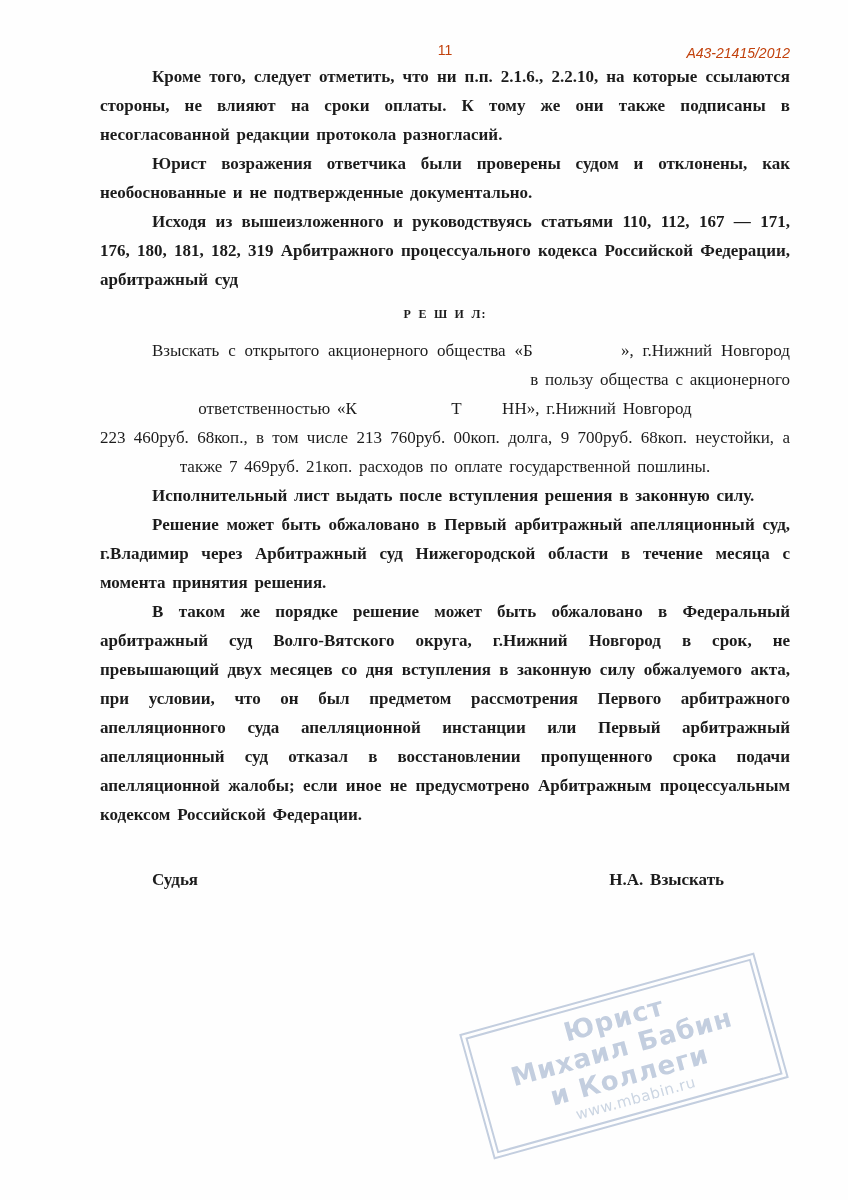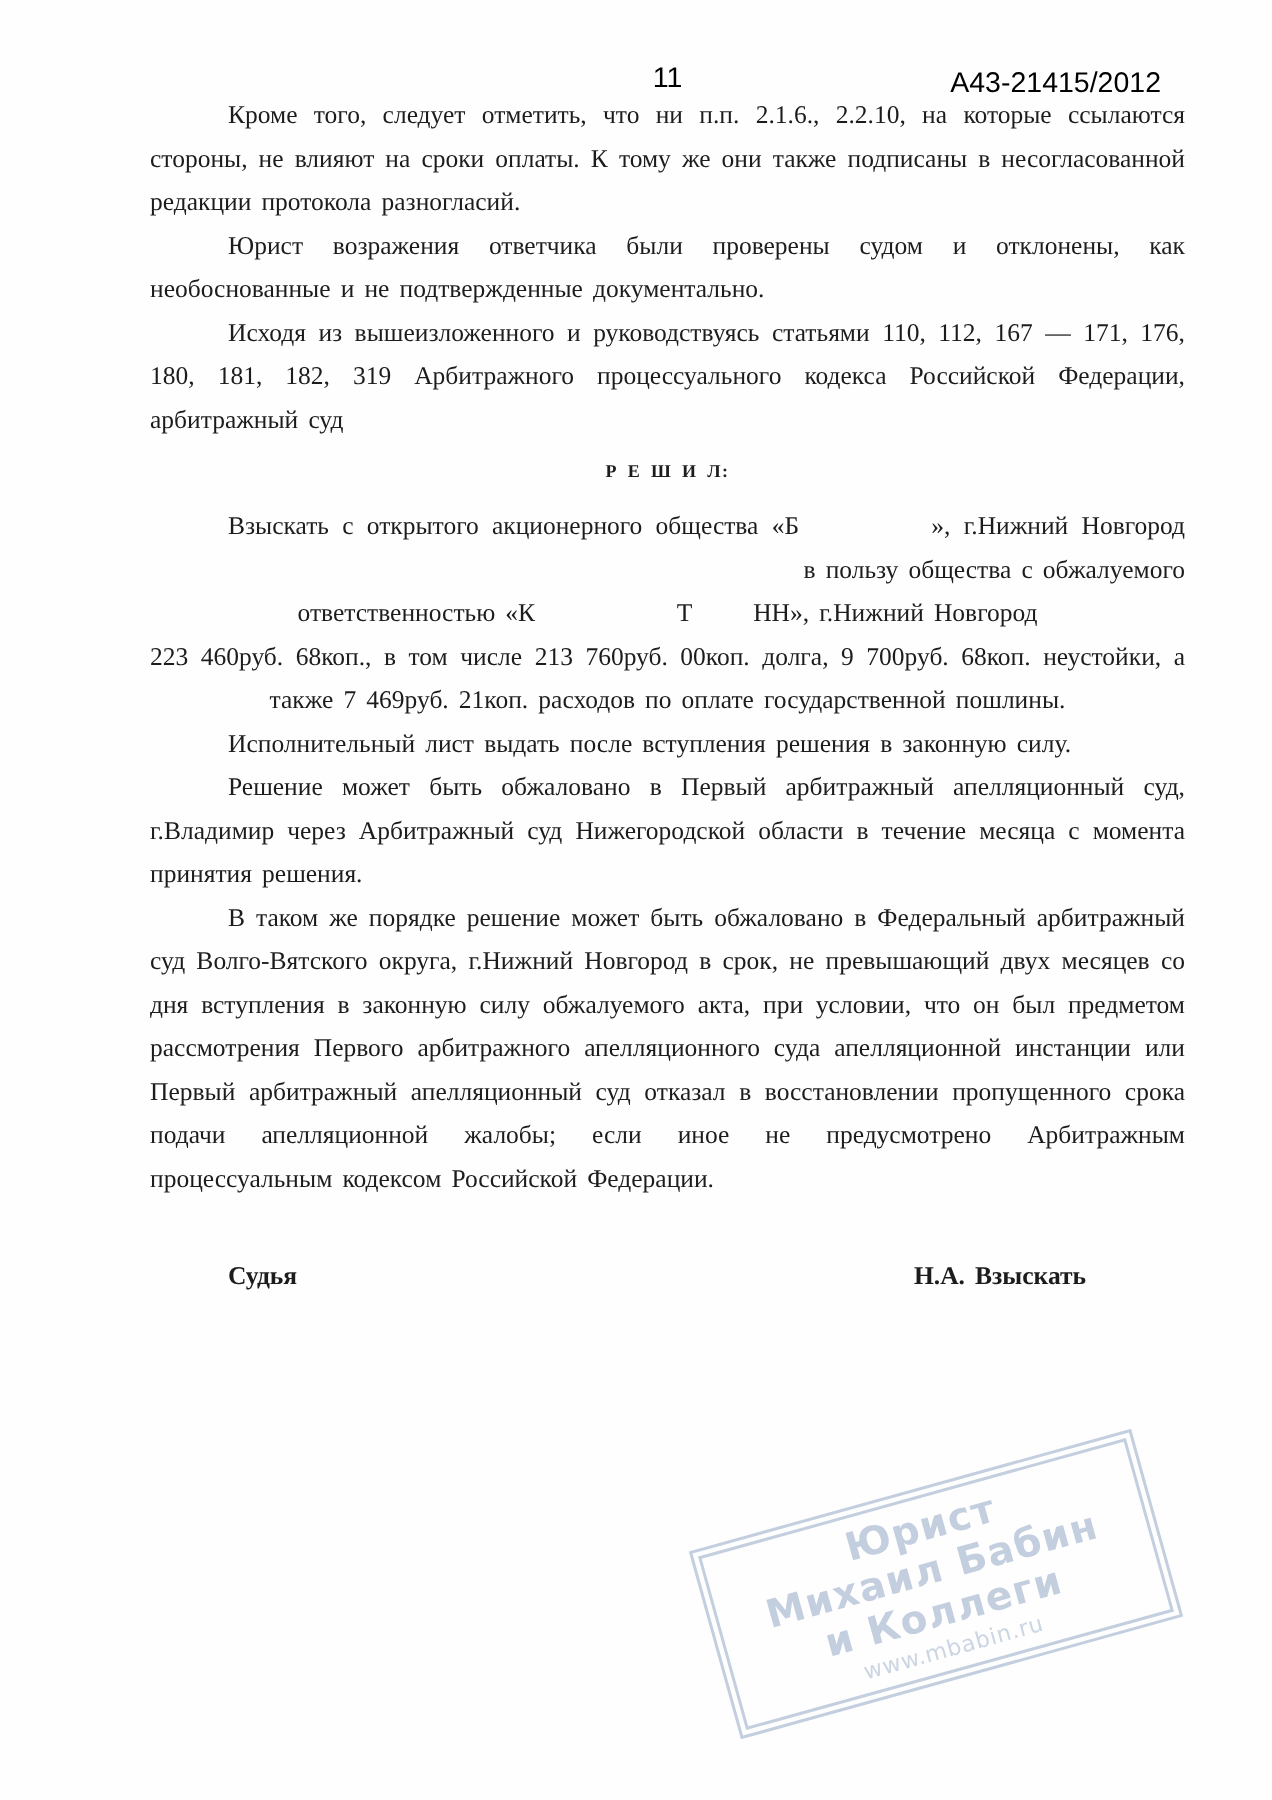--- a/index.html
+++ b/index.html
@@ -14,38 +14,39 @@
   .page {
     position: absolute; inset: 0;
     background: #fefefe;
     padding: 42px 58px 0 100px;
     box-sizing: border-box;
   }
   .doc-header {
     position: relative;
     height: 20px;
     font-family: "Liberation Sans", "DejaVu Sans", sans-serif;
-    font-size: 19px;
-    color: #000000;
+    font-size: 14px;
+    color: #c2410c;
   }
   .page-num {
     position: absolute; left: 50%; transform: translateX(-50%);
     top: 0;
   }
-  .case-num { position: absolute; right: 16px; top: 3px; }
+  .case-num { position: absolute; right: 0; top: 3px; font-style: italic; }
 
   .doc-body {
     font-size: 17px;
     line-height: 29px;
     text-align: justify;
     word-spacing: 2.5px;
   }
   .para {
     margin: 0;
     text-indent: 52px;
+    font-weight: bold;
   }
   .resolution-heading {
     margin: 6px 0 7px 0;
     text-align: center;
     font-size: 12px;
     font-weight: bold;
     text-indent: 0;
     letter-spacing: 1px;
   }
   .res-line { margin: 0; }
@@ -111,21 +112,21 @@
 
   <div class="doc-body">
     <p class="para">Кроме того, следует отметить, что ни  п.п.  2.1.6.,  2.2.10,  на  которые  ссылаются стороны, не влияют на сроки оплаты. К тому же они также подписаны в несогласованной редакции протокола разногласий.</p>
     <p class="para">Юрист возражения ответчика были проверены судом и отклонены, как необоснованные и не подтвержденные документально.</p>
     <p class="para">Исходя из вышеизложенного и руководствуясь статьями 110, 112, 167 — 171, 176, 180, 181, 182, 319 Арбитражного процессуального кодекса Российской Федерации, арбитражный суд</p>
 
     <h2 class="resolution-heading">Р Е Ш И Л:</h2>
 
     <div>
       <p class="res-line indent justify-full">Взыскать с открытого акционерного общества «Б&nbsp;&nbsp;&nbsp;&nbsp;&nbsp;&nbsp;&nbsp;&nbsp;&nbsp;&nbsp;», г.Нижний Новгород</p>
-      <p class="res-line align-right">в  пользу  общества  с  обжалуемого</p>
+      <p class="res-line align-right">в  пользу  общества  с  акционерного</p>
       <p class="res-line align-left">ответственностью  «К&nbsp;&nbsp;&nbsp;&nbsp;&nbsp;&nbsp;&nbsp;&nbsp;&nbsp;&nbsp;&nbsp;&nbsp;&nbsp;&nbsp;Т&nbsp;&nbsp;&nbsp;&nbsp;&nbsp;&nbsp;НН»,  г.Нижний  Новгород</p>
       <p class="res-line justify-full">223 460руб. 68коп., в том числе 213 760руб. 00коп. долга, 9 700руб. 68коп. неустойки, а</p>
       <p class="res-line align-left">также 7 469руб. 21коп. расходов по оплате государственной пошлины.</p>
     </div>
 
     <p class="para">Исполнительный лист выдать после вступления решения в законную силу.</p>
     <p class="para">Решение может быть обжаловано в Первый арбитражный апелляционный суд, г.Владимир через Арбитражный суд Нижегородской области в течение месяца с момента принятия решения.</p>
     <p class="para">В таком же порядке решение может быть обжаловано в Федеральный арбитражный суд Волго-Вятского округа, г.Нижний Новгород в срок, не превышающий двух месяцев со дня вступления в законную силу обжалуемого акта, при условии, что он был предметом рассмотрения Первого арбитражного апелляционного суда апелляционной инстанции или Первый арбитражный апелляционный суд отказал в восстановлении пропущенного срока подачи апелляционной жалобы; если иное не предусмотрено Арбитражным процессуальным кодексом Российской Федерации.</p>
 
     <div class="signature-row">

